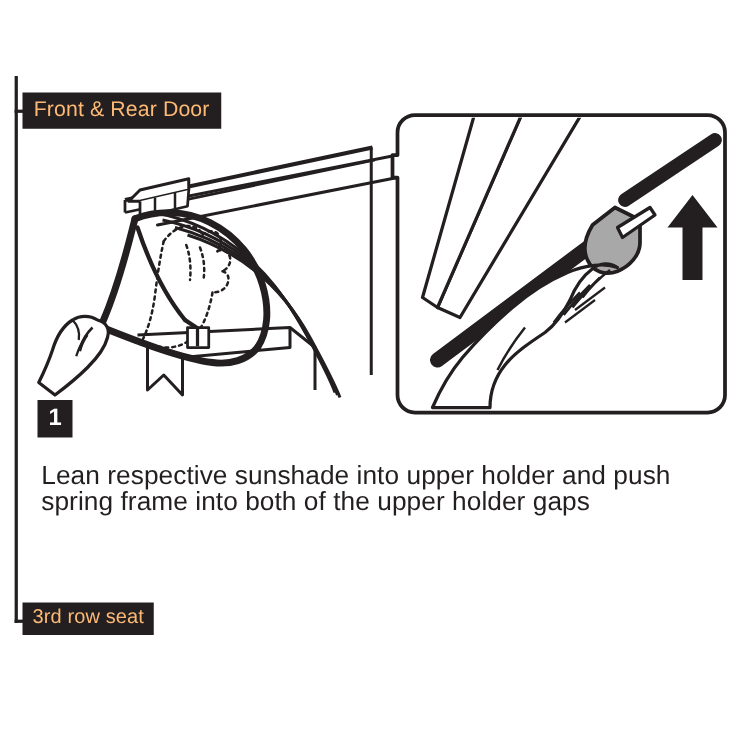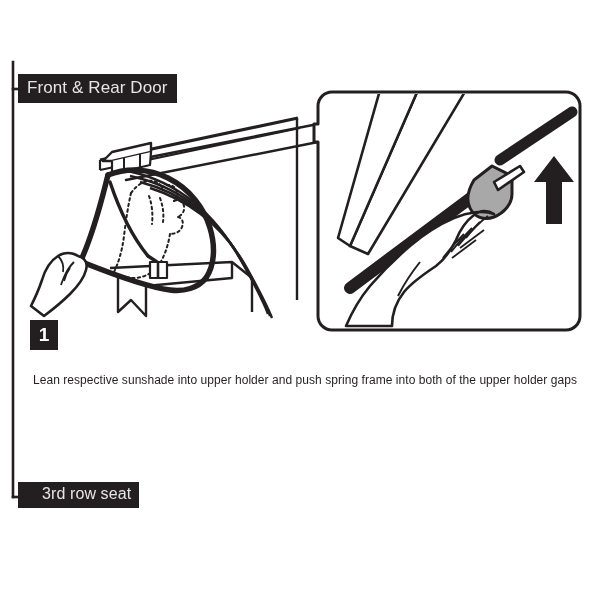--- a/index.html
+++ b/index.html
@@ -19,29 +19,29 @@
   #art-layer {
     position: absolute;
     left: 0; top: 0;
     width: 600px; height: 600px;
   }
 
   
   .section-label {
     position: absolute;
     background: #231f20;
-    color: #e5e5e5;
+    color: #fdba74;
     font-size: 17px;
     line-height: 1;
     padding: 5px 9px 7px 9px;
     white-space: nowrap;
     letter-spacing: 0.1px;
   }
   #label-front-rear { left: 18px; top: 74px; }
-  #label-third-row  { left: 18px; top: 482px; font-size: 16px; padding: 4px 8px 6px 24px; }
+  #label-third-row  { left: 18px; top: 482px; font-size: 16px; padding: 4px 8px 6px 8px; }
 
   
   #step-badge {
     position: absolute;
     left: 30px;
     top: 320px;
     width: 28px;
     height: 30px;
     background: #231f20;
     color: #ffffff;
@@ -49,21 +49,21 @@
     font-weight: bold;
     display: flex;
     align-items: center;
     justify-content: center;
   }
 
   
   .body-text {
     position: absolute;
     color: #231f20;
-    font-size: 12px;
+    font-size: 21px;
     line-height: 21px;
     letter-spacing: 0.05px;
   }
   #instruction-text { left: 33px; top: 370px; width: 552px; }
   #third-row-text   { left: 33px; top: 514px; width: 400px; }
 </style>
 </head>
 <body>
 
 <div id="page">

